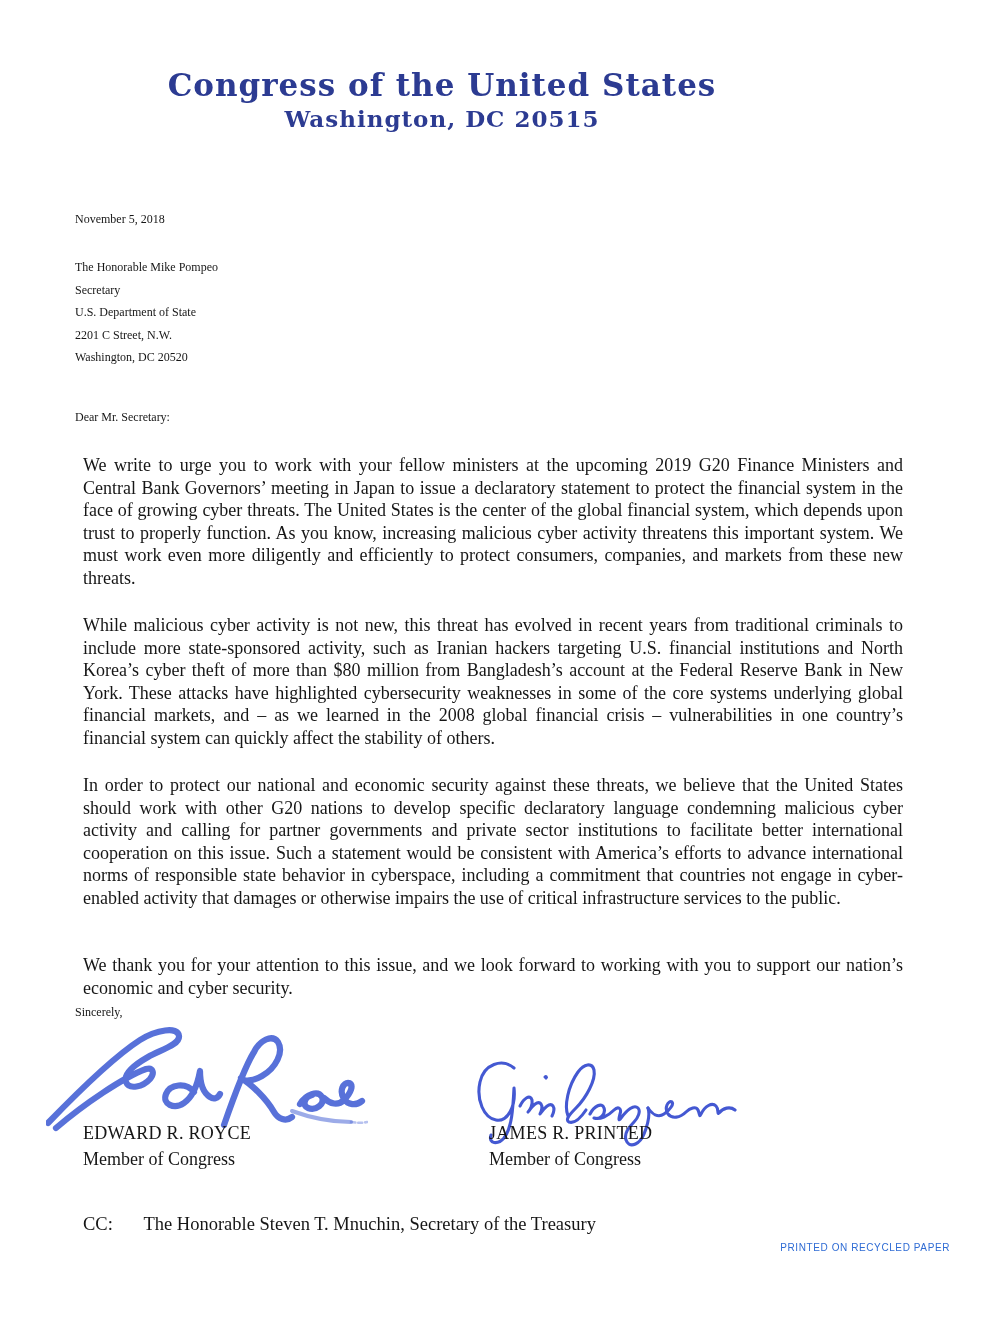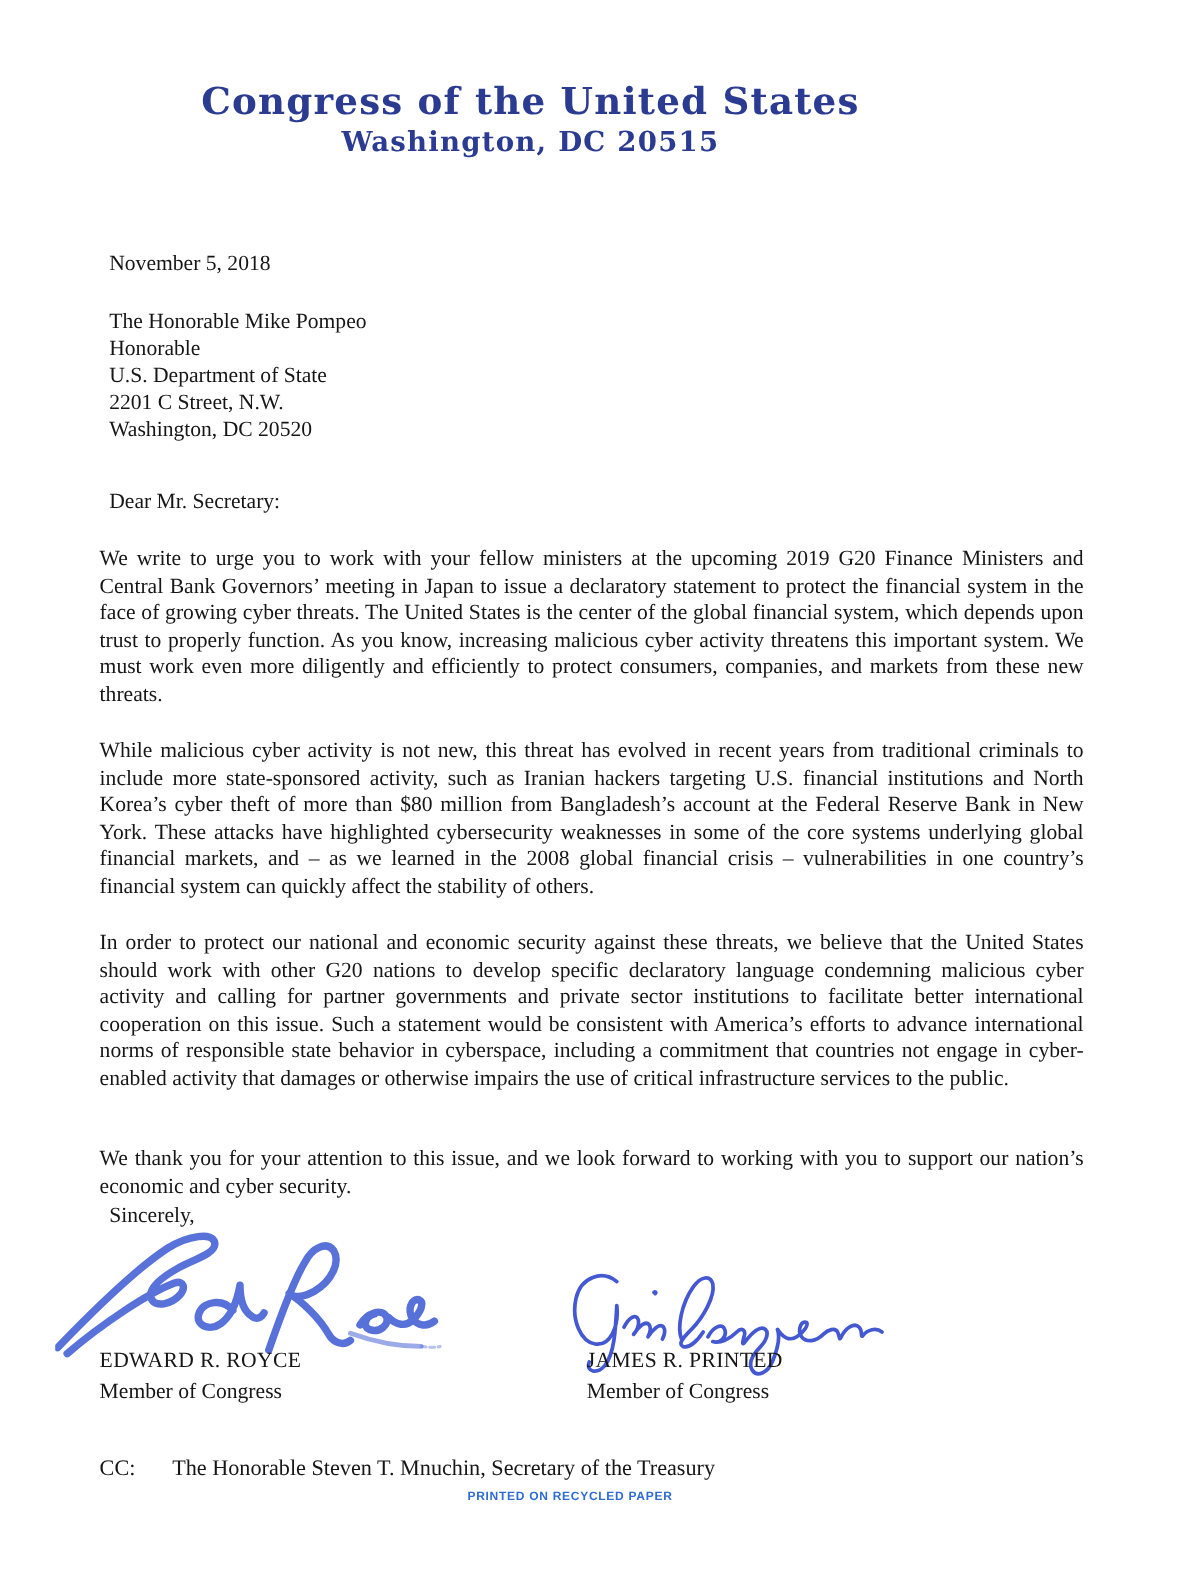--- a/index.html
+++ b/index.html
@@ -19,21 +19,21 @@
   }
   .letterhead .title{
     font-family:"DejaVu Serif", serif;
     font-weight:bold;font-size:31px;letter-spacing:1px;line-height:34px;
   }
   .letterhead .subtitle{
     font-family:"DejaVu Serif", serif;
     font-weight:bold;font-size:23px;letter-spacing:1px;margin-top:3px;
   }
   
-  .block{position:absolute;left:91px;font-size:18px;line-height:22.5px;}
+  .block{position:absolute;left:75px;font-size:12px;line-height:22.5px;}
   .date{top:208px;}
   .address{top:256px;}
   .salutation{top:390px;margin-top:16px;}
   .para{position:absolute;left:83px;width:820px;font-size:18px;line-height:22.6px;text-align:justify;}
   .p1{top:436px;}
   .p2{top:596px;}
   .p3{top:756px;}
   .p4{top:936px;}
   .closing{top:1001px;}
   
@@ -42,41 +42,41 @@
   .sig-langevin{left:468px;top:1056px;width:272px;height:96px;}
   .sig-block{position:absolute;font-size:18px;line-height:26px;}
   .sig-block .sig-name{letter-spacing:0.3px;}
   .sig-royce-block{left:83px;top:1120px;}
   .sig-langevin-block{left:489px;top:1120px;}
   
   .cc{position:absolute;left:83px;top:1214px;font-size:18.5px;}
   .cc .cc-text{margin-left:26px;}
   .recycled{
     position:absolute;left:0;top:1242px;width:950px;
-    text-align:center;
+    text-align:right;
     font-family:"Liberation Sans", sans-serif;
     font-size:10px;letter-spacing:0.6px;
-    color:#2e6bd4;font-weight:700;
+    color:#2e6bd4;font-weight:400;
   }
 </style>
 </head>
 <body>
 
 <div class="page">
 
   <div class="letterhead">
     <div class="title">Congress of the United States</div>
     <div class="subtitle">Washington, DC 20515</div>
   </div>
 
   <div class="block date">November 5, 2018</div>
 
   <div class="block address">
     <div>The Honorable Mike Pompeo</div>
-    <div>Honorable</div>
+    <div>Secretary</div>
     <div>U.S. Department of State</div>
     <div>2201 C Street, N.W.</div>
     <div>Washington, DC 20520</div>
   </div>
 
   <div class="block salutation">Dear Mr. Secretary:</div>
 
   <p class="para p1">We write to urge you to work with your fellow ministers at the upcoming 2019 G20 Finance Ministers and Central Bank Governors’ meeting in Japan to issue a declaratory statement to protect the financial system in the face of growing cyber threats. The United States is the center of the global financial system, which depends upon trust to properly function. As you know, increasing malicious cyber activity threatens this important system. We must work even more diligently and efficiently to protect consumers, companies, and markets from these new threats.</p>
   <p class="para p2">While malicious cyber activity is not new, this threat has evolved in recent years from traditional criminals to include more state-sponsored activity, such as Iranian hackers targeting U.S. financial institutions and North Korea’s cyber theft of more than $80 million from Bangladesh’s account at the Federal Reserve Bank in New York. These attacks have highlighted cybersecurity weaknesses in some of the core systems underlying global financial markets, and – as we learned in the 2008 global financial crisis – vulnerabilities in one country’s financial system can quickly affect the stability of others.</p>
   <p class="para p3">In order to protect our national and economic security against these threats, we believe that the United States should work with other G20 nations to develop specific declaratory language condemning malicious cyber activity and calling for partner governments and private sector institutions to facilitate better international cooperation on this issue. Such a statement would be consistent with America’s efforts to advance international norms of responsible state behavior in cyberspace, including a commitment that countries not engage in cyber-enabled activity that damages or otherwise impairs the use of critical infrastructure services to the public.</p>

